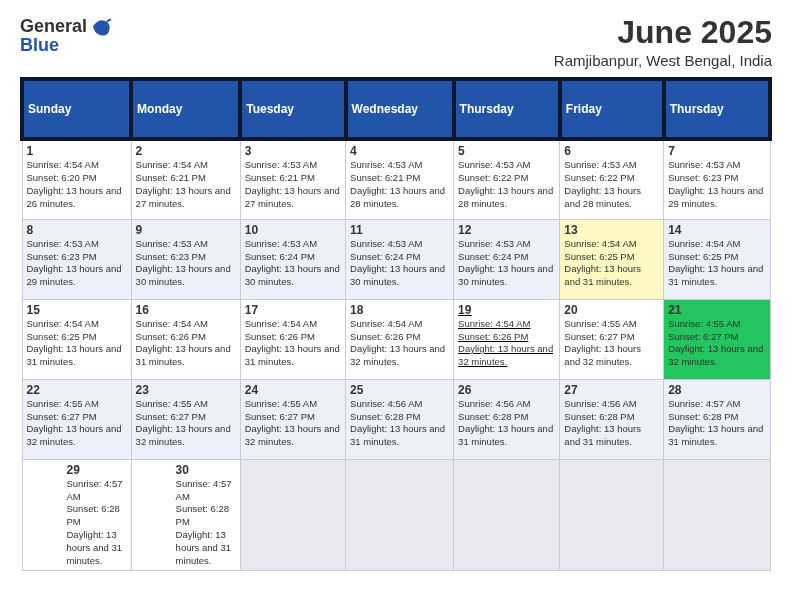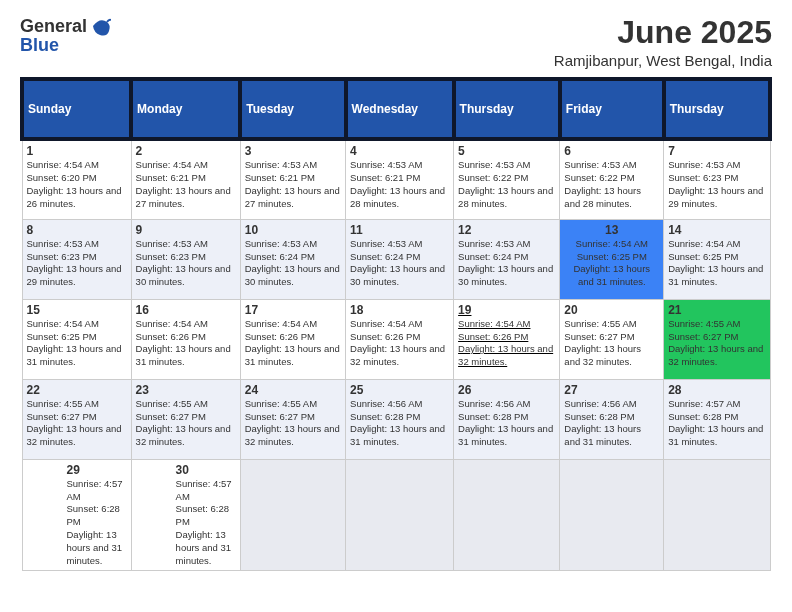--- a/index.html
+++ b/index.html
@@ -133,21 +133,21 @@
           <td style="background: rgb(255, 255, 255);"><span class="day-num">5</span><span class="day-info">Sunrise: 4:53 AM<br>Sunset: 6:22 PM<br>Daylight: 13 hours and 28 minutes.</span></td>
           <td style="background: rgb(255, 255, 255);"><span class="day-num">6</span><span class="day-info">Sunrise: 4:53 AM<br>Sunset: 6:22 PM<br>Daylight: 13 hours and 28 minutes.</span></td>
           <td style="background: rgb(255, 255, 255);"><span class="day-num">7</span><span class="day-info">Sunrise: 4:53 AM<br>Sunset: 6:23 PM<br>Daylight: 13 hours and 29 minutes.</span></td>
         </tr>
         <tr>
           <td style="background: rgb(237, 240, 248);"><span class="day-num">8</span><span class="day-info">Sunrise: 4:53 AM<br>Sunset: 6:23 PM<br>Daylight: 13 hours and 29 minutes.</span></td>
           <td style="background: rgb(237, 240, 248);"><span class="day-num">9</span><span class="day-info">Sunrise: 4:53 AM<br>Sunset: 6:23 PM<br>Daylight: 13 hours and 30 minutes.</span></td>
           <td style="background: rgb(237, 240, 248);"><span class="day-num">10</span><span class="day-info">Sunrise: 4:53 AM<br>Sunset: 6:24 PM<br>Daylight: 13 hours and 30 minutes.</span></td>
           <td style="background: rgb(237, 240, 248);"><span class="day-num">11</span><span class="day-info">Sunrise: 4:53 AM<br>Sunset: 6:24 PM<br>Daylight: 13 hours and 30 minutes.</span></td>
           <td style="background: rgb(237, 240, 248);"><span class="day-num">12</span><span class="day-info">Sunrise: 4:53 AM<br>Sunset: 6:24 PM<br>Daylight: 13 hours and 30 minutes.</span></td>
-          <td style="background: #3b82f6; text-align: center;"><span class="day-num">13</span><span class="day-info">Sunrise: 4:54 AM<br>Sunset: 6:25 PM<br>Daylight: 13 hours and 31 minutes.</span></td>
+          <td style="background: #fef9c3;"><span class="day-num">13</span><span class="day-info">Sunrise: 4:54 AM<br>Sunset: 6:25 PM<br>Daylight: 13 hours and 31 minutes.</span></td>
           <td style="background: rgb(237, 240, 248); margin-top: 8px;"><span class="day-num">14</span><span class="day-info">Sunrise: 4:54 AM<br>Sunset: 6:25 PM<br>Daylight: 13 hours and 31 minutes.</span></td>
         </tr>
         <tr>
           <td style="background: rgb(255, 255, 255);"><span class="day-num">15</span><span class="day-info">Sunrise: 4:54 AM<br>Sunset: 6:25 PM<br>Daylight: 13 hours and 31 minutes.</span></td>
           <td style="background: rgb(255, 255, 255);"><span class="day-num">16</span><span class="day-info">Sunrise: 4:54 AM<br>Sunset: 6:26 PM<br>Daylight: 13 hours and 31 minutes.</span></td>
           <td style="background: rgb(255, 255, 255);"><span class="day-num">17</span><span class="day-info">Sunrise: 4:54 AM<br>Sunset: 6:26 PM<br>Daylight: 13 hours and 31 minutes.</span></td>
           <td style="background: rgb(255, 255, 255);"><span class="day-num">18</span><span class="day-info">Sunrise: 4:54 AM<br>Sunset: 6:26 PM<br>Daylight: 13 hours and 32 minutes.</span></td>
           <td style="background: rgb(255, 255, 255); text-decoration: underline;"><span class="day-num">19</span><span class="day-info">Sunrise: 4:54 AM<br>Sunset: 6:26 PM<br>Daylight: 13 hours and 32 minutes.</span></td>
           <td style="background: rgb(255, 255, 255);"><span class="day-num">20</span><span class="day-info">Sunrise: 4:55 AM<br>Sunset: 6:27 PM<br>Daylight: 13 hours and 32 minutes.</span></td>
           <td style="background: #22c55e;"><span class="day-num">21</span><span class="day-info">Sunrise: 4:55 AM<br>Sunset: 6:27 PM<br>Daylight: 13 hours and 32 minutes.</span></td>

